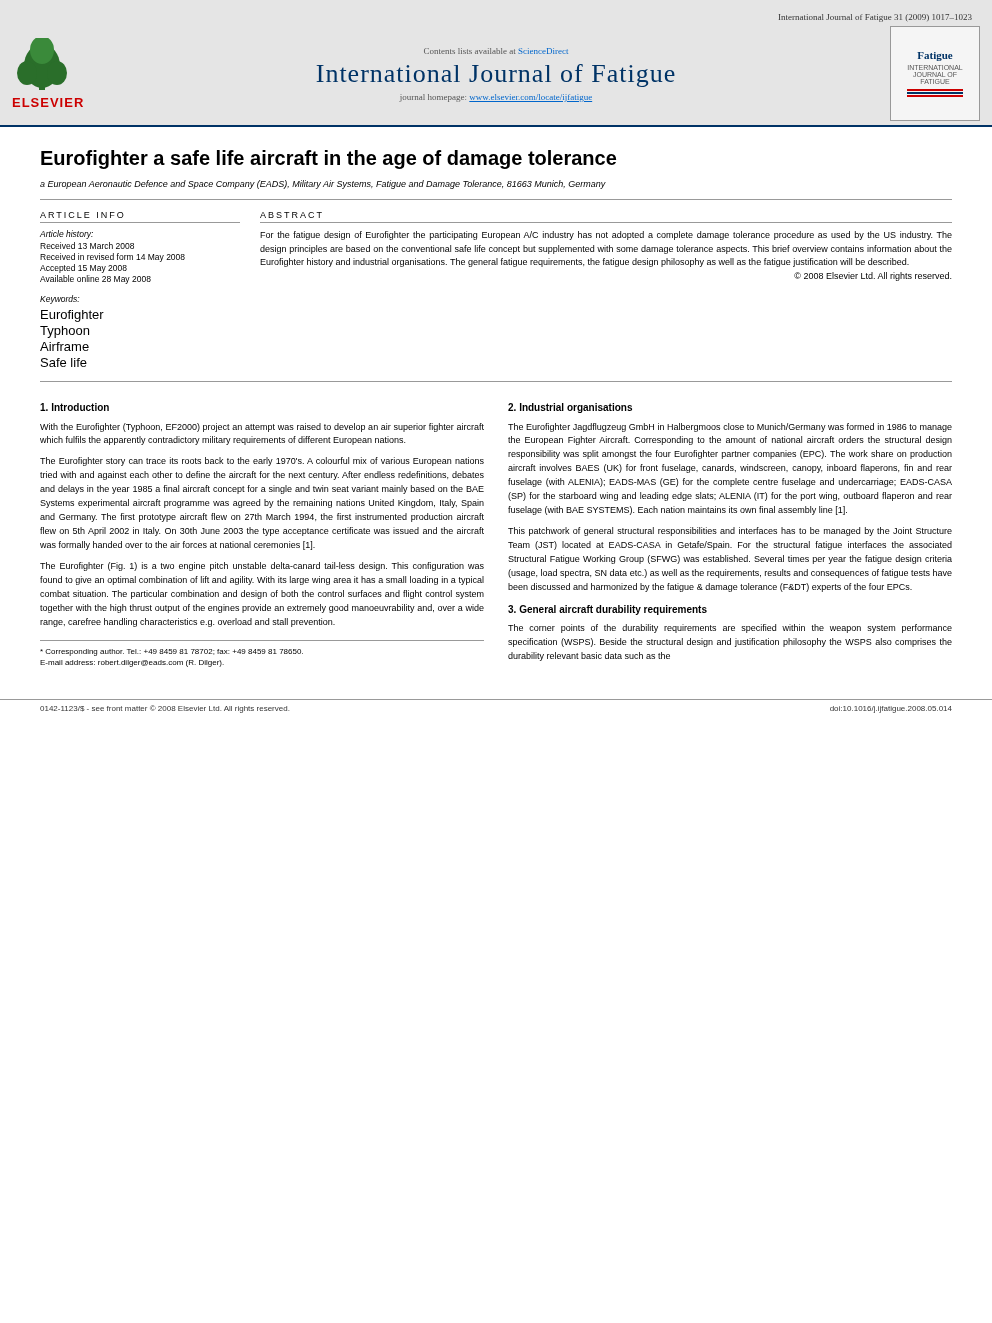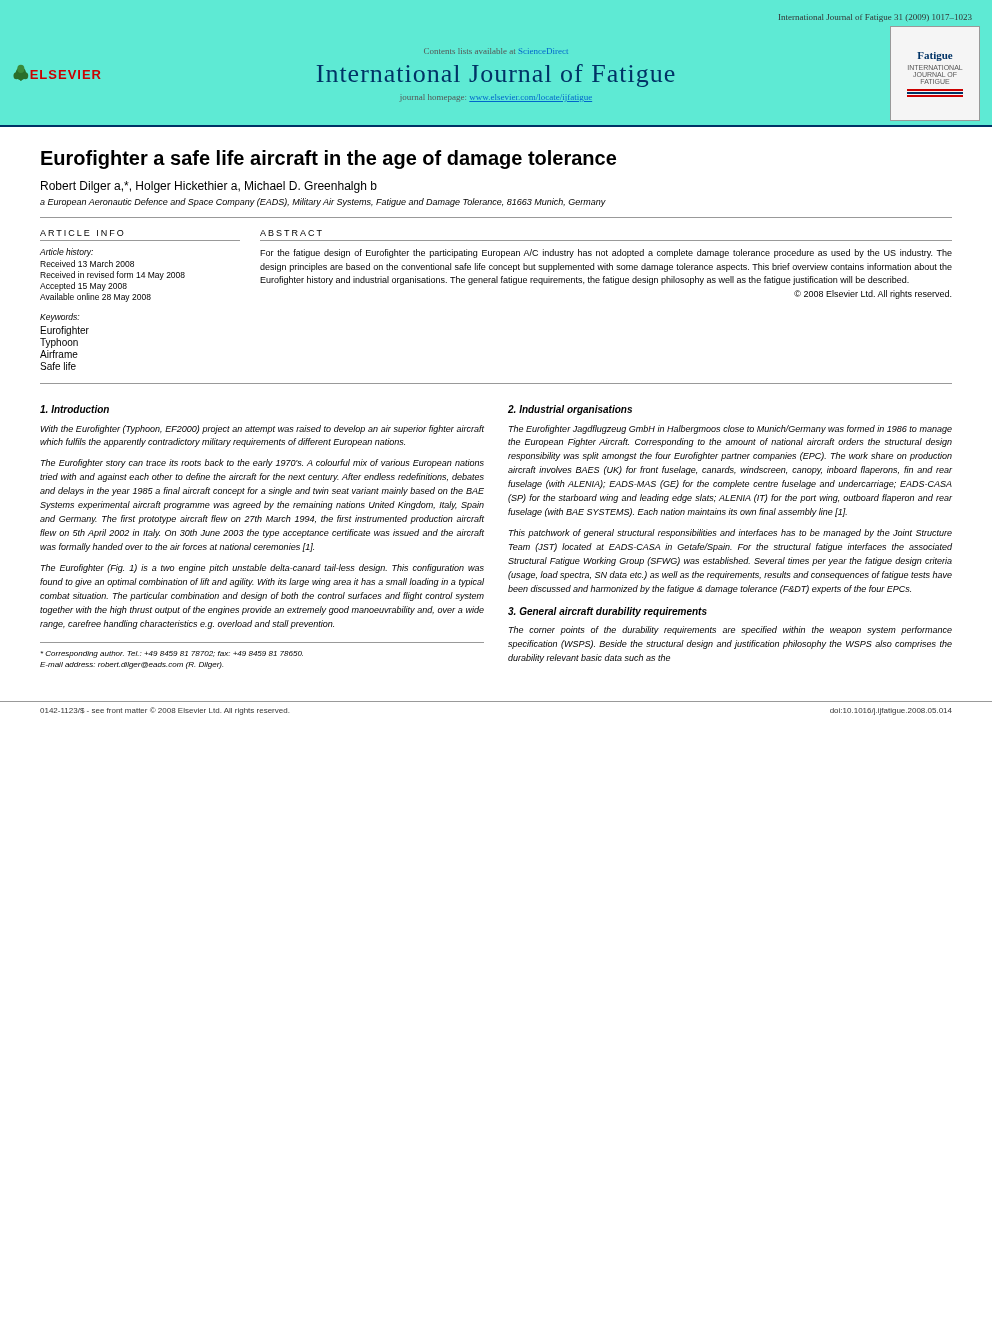--- a/index.html
+++ b/index.html
@@ -12,34 +12,35 @@
       min-height: 1323px;
     }
     .page {
       width: 992px;
       min-height: 1323px;
       background: #fff;
       padding: 0;
     }
     
     .journal-header {
-      background: #5eead4;
+      background: #e5e5e5;
       border-bottom: 2px solid #003366;
       padding: 8px 0 0 0;
     }
     .header-content {
       display: flex;
       align-items: center;
       justify-content: space-between;
       padding: 4px 12px;
     }
     .elsevier-logo {
       width: 90px;
       display: flex;
-      align-items: center;
+      flex-direction: column;
+      align-items: flex-start;
     }
     .elsevier-tree {
       width: 60px;
       height: 55px;
     }
     .elsevier-text {
       color: #cc0000;
       font-size: 13px;
       font-weight: bold;
       font-family: Arial, sans-serif;
@@ -162,21 +163,21 @@
     }
     .keywords-label {
       font-size: 8.5px;
       font-style: italic;
       font-family: Arial, sans-serif;
       color: #000;
       margin-top: 10px;
       margin-bottom: 3px;
     }
     .keyword-item {
-      font-size: 10px;
+      font-size: 13px;
       font-family: Arial, sans-serif;
       color: #000;
       margin-bottom: 1px;
     }
     .abstract-text {
       font-size: 9px;
       font-family: Liberation Sans, sans-serif;
       line-height: 1.5;
       color: #000;
       text-align: justify;
@@ -186,21 +187,20 @@
       font-family: Arial, sans-serif;
       color: #000;
       text-align: right;
       margin-top: 1px;
     }
     
     .body-columns {
       display: flex;
       gap: 24px;
       margin-top: 18px;
-      font-style: italic;
     }
     .body-col {
       flex: 1;
       font-size: 9px;
       font-family: Arial, sans-serif;
       line-height: 1.55;
       color: #000;
       text-align: justify;
     }
     .section-title {
@@ -286,23 +286,20 @@
           </div>
         </div>
       </div>
     </div>
   </div>
 
   <div class="main-content">
 
     <div class="article-title">Eurofighter a safe life aircraft in the age of damage tolerance</div>
 
-    <div class="authors">
-      <span>Robert Dilger a,*, Holger Hickethier a, Michael D. Greenhalgh b</span>
-    </div>
 
     <div class="affiliation">a European Aeronautic Defence and Space Company (EADS), Military Air Systems, Fatigue and Damage Tolerance, 81663 Munich, Germany</div>
 
     <hr class="divider-line">
 
     <div class="two-col">
 
       <div class="article-info">
         <div class="section-heading-small">ARTICLE INFO</div>
         <div class="info-label">Article history:</div>

